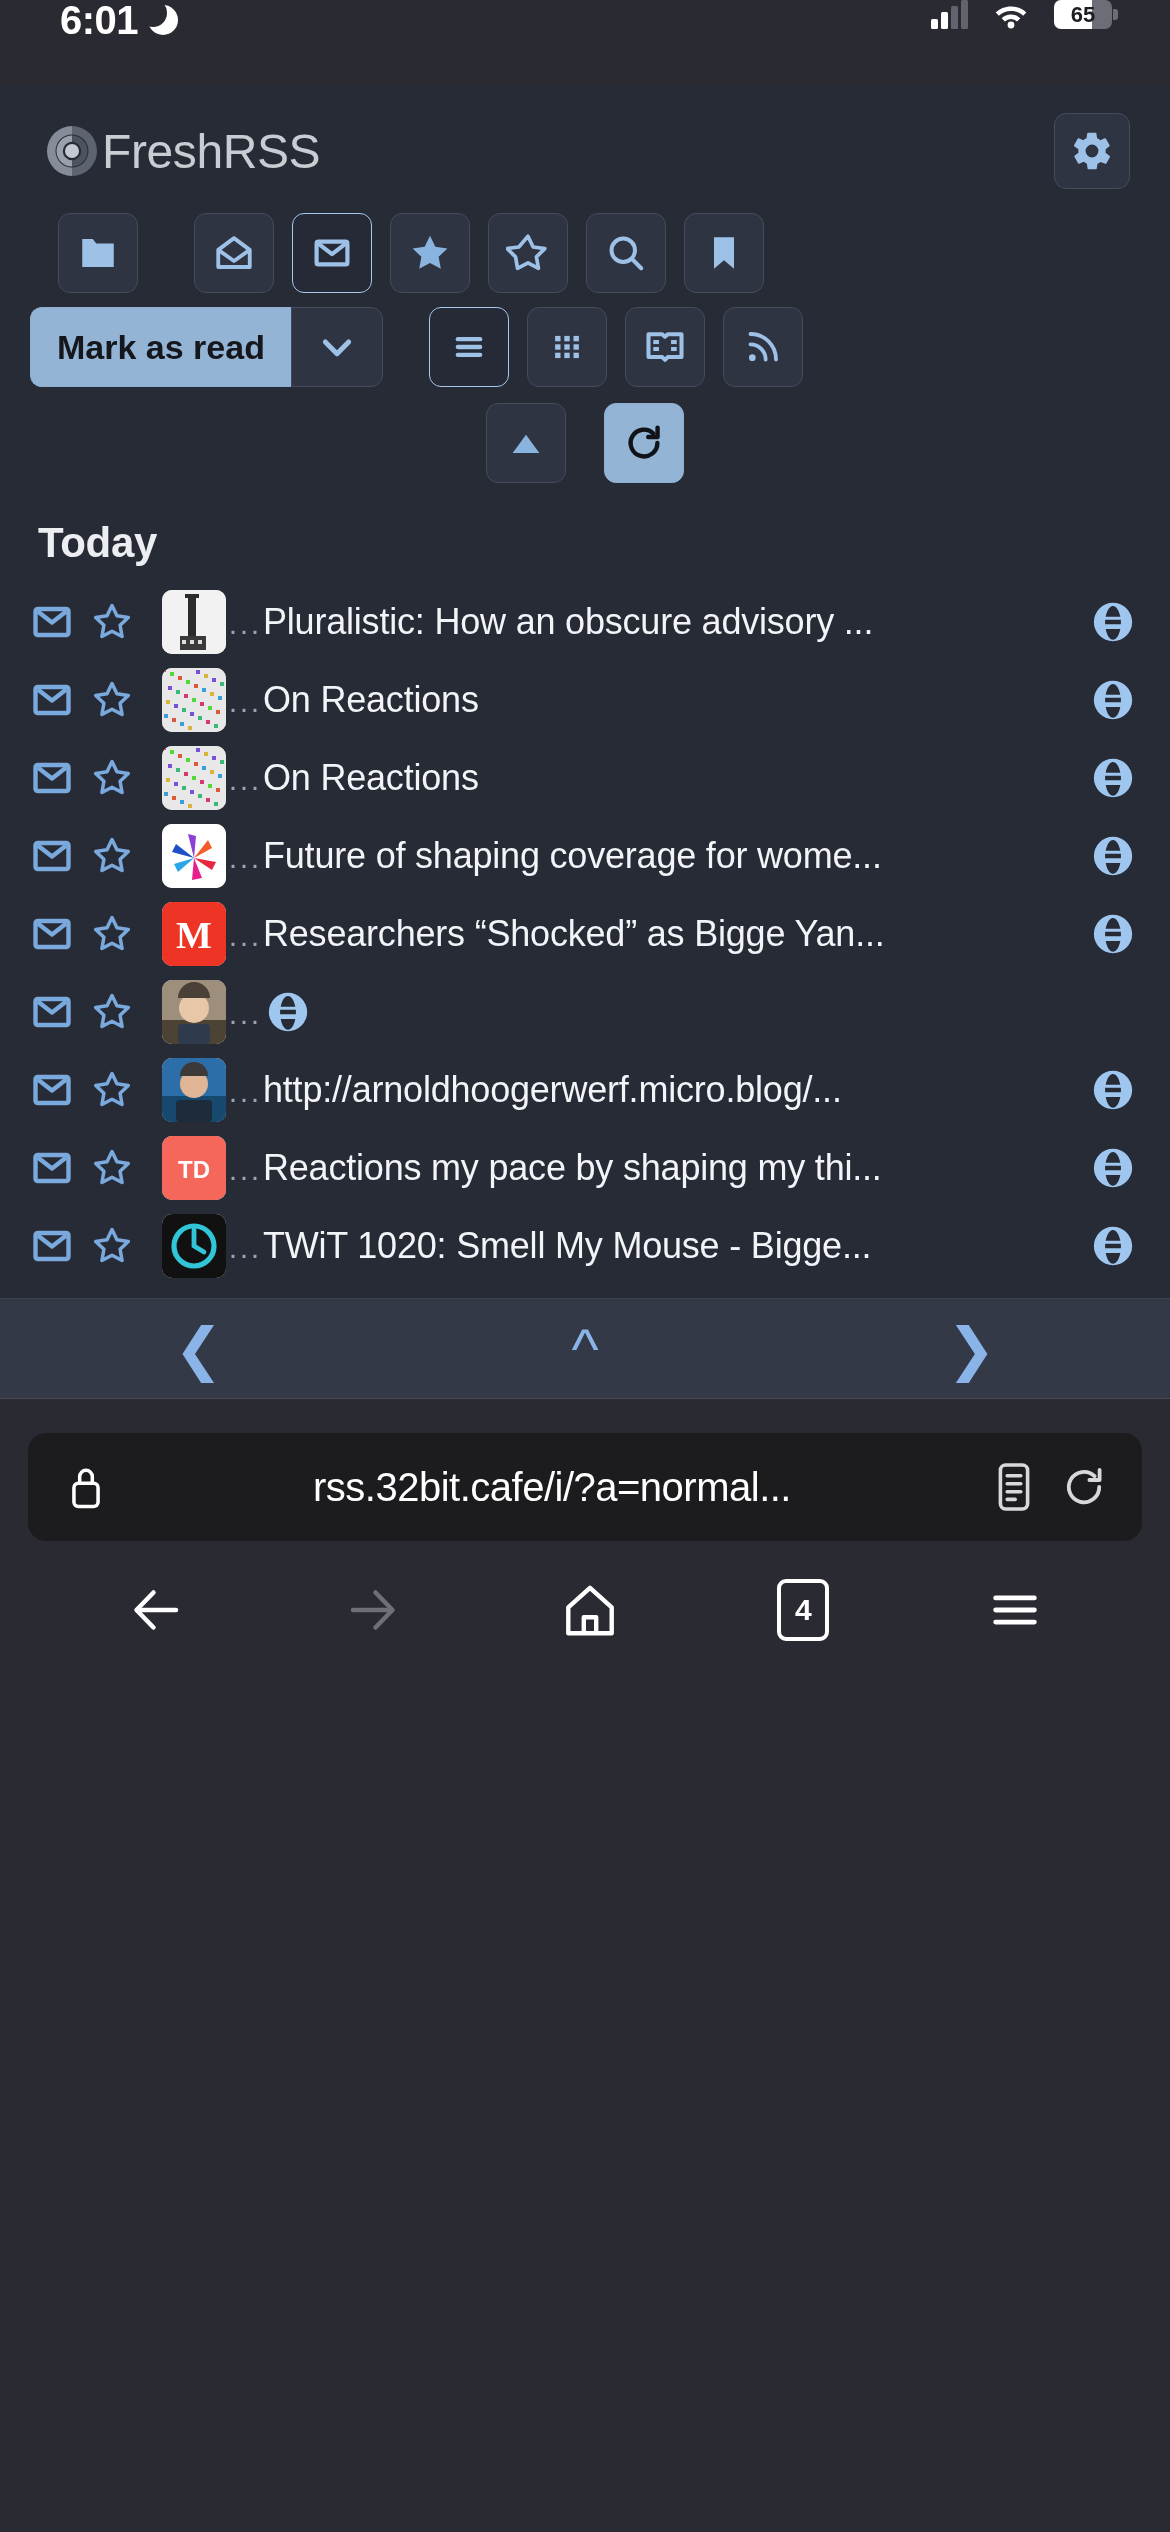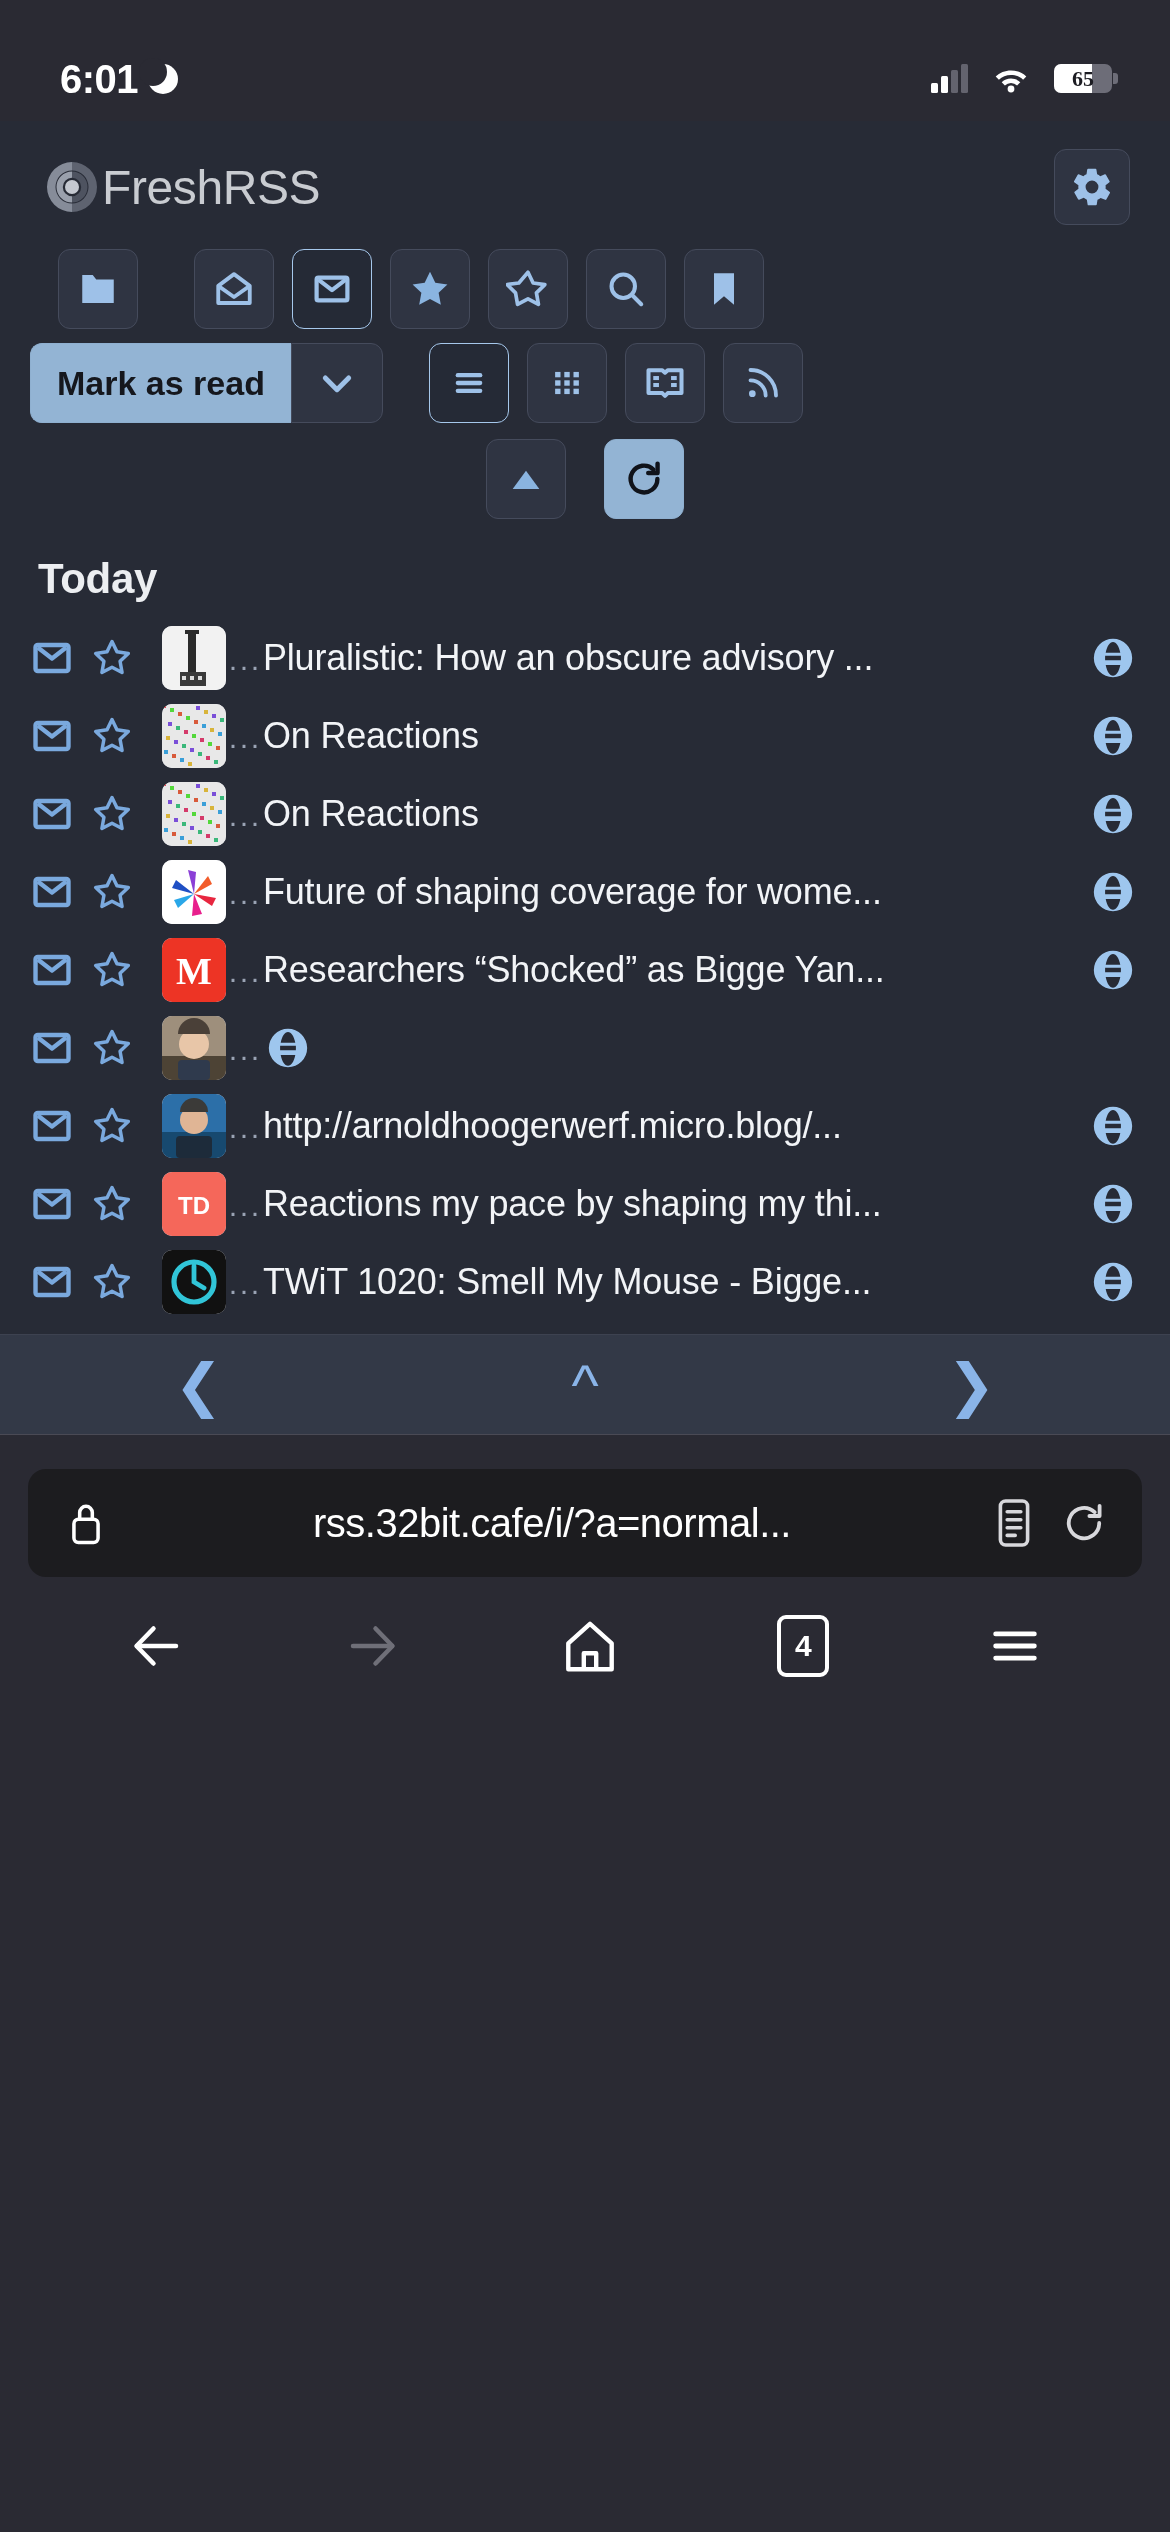--- a/index.html
+++ b/index.html
@@ -6,36 +6,35 @@
   html,body{
     width:1170px; height:2532px; overflow:hidden;
     background:#2a2a33;
     font-family:"Liberation Sans", sans-serif;
     -webkit-font-smoothing:antialiased;
   }
 
   
   .statusbar{
     position:relative; height:85px; background:#2a2a33;
-    display:flex; align-items:center; justify-content:space-between;
+    display:flex; align-items:flex-start; justify-content:space-between;
     padding:0 58px 0 60px;
-    margin-top:36px;
   }
   .sb-left{ display:flex; align-items:center; gap:10px; }
   .sb-time{ color:#fff; font-size:40px; font-weight:600; letter-spacing:-0.5px; line-height:1; }
   .sb-moon{ width:30px; height:30px; position:relative; }
   .sb-moon::before{
     content:""; position:absolute; inset:0;
     border-radius:50%; background:#fff;
   }
   .sb-moon::after{
     content:""; position:absolute; left:-9px; top:-6px;
     width:28px; height:28px; border-radius:50%; background:#2a2a33;
   }
-  .sb-right{ display:flex; align-items:center; gap:24px;font-family:Liberation Serif, serif; }
+  .sb-right{ display:flex; align-items:center; gap:24px; }
   .sig{ display:flex; align-items:flex-end; gap:3px; height:28px; }
   .sig i{ display:block; width:7px; background:#fff; border-radius:1.5px; }
   .sig i:nth-child(1){ height:10px; }
   .sig i:nth-child(2){ height:17px; }
   .sig i:nth-child(3){ height:23px; background:#63636e; }
   .sig i:nth-child(4){ height:29px; background:#63636e; }
   .wifi{ width:38px; height:28px; }
   .batt{
     position:relative; width:58px; height:29px;
     border-radius:7px; background:#6d6d78; overflow:visible;

